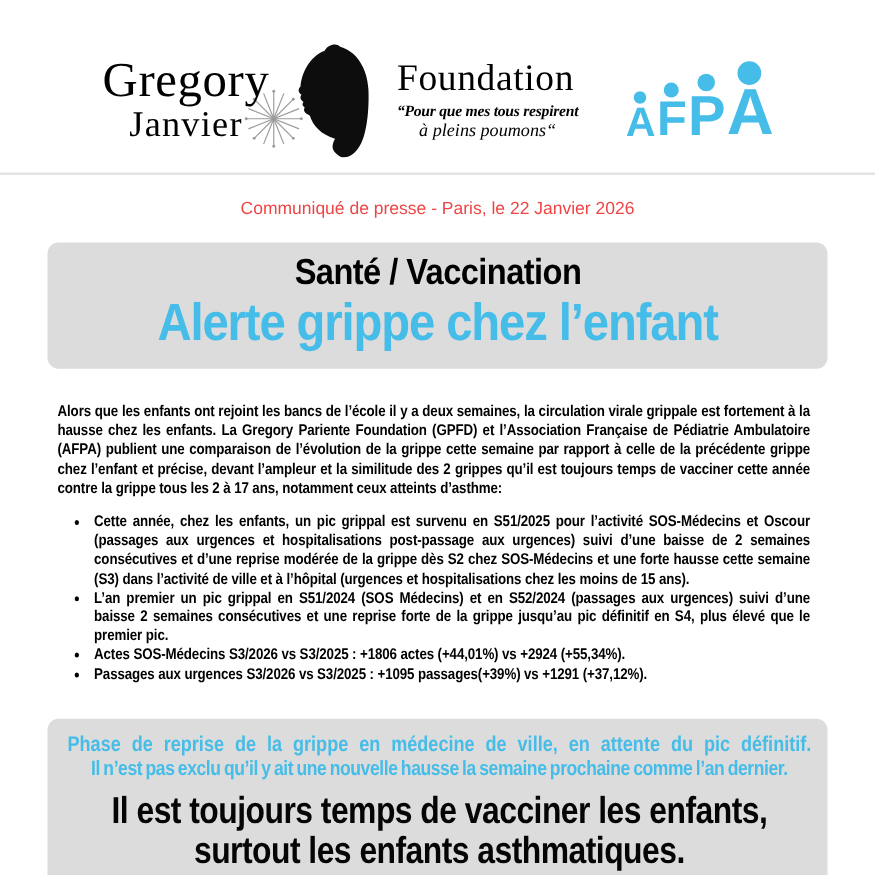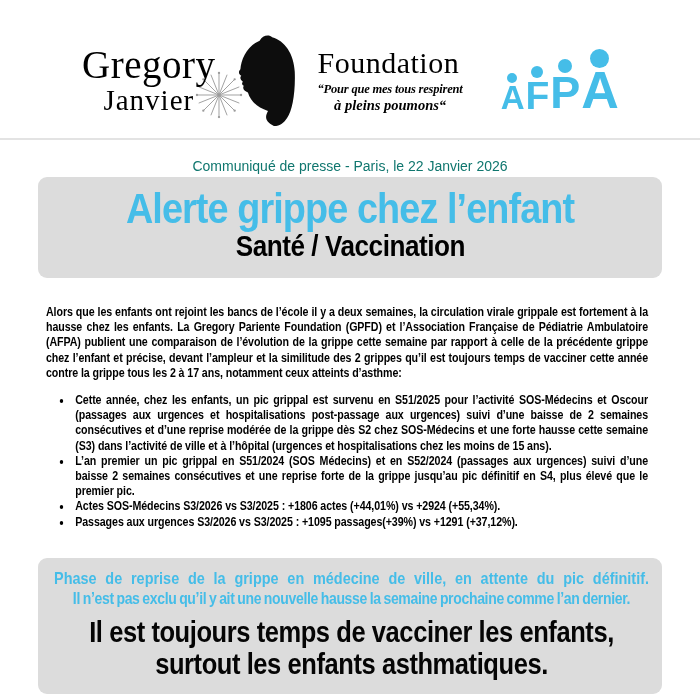--- a/index.html
+++ b/index.html
@@ -11,40 +11,40 @@
   .gpf{display:flex;align-items:center;gap:2px;font-family:"Liberation Serif",serif;}
   .gpf-names{text-align:center;line-height:1;margin-right:-6px;position:relative;z-index:2;}
   .gpf-name1{font-size:39px;letter-spacing:0.5px;}
   .gpf-name2{font-size:29px;margin-top:2px;letter-spacing:1px;}
   .gpf-art{position:relative;width:86px;height:92px;flex:none;}
   .gpf-burst{position:absolute;left:-22px;bottom:2px;width:58px;height:58px;z-index:1;}
   .gpf-head{position:absolute;right:0;top:0;height:92px;z-index:0;}
   .gpf-right{line-height:1;margin-left:18px;}
   .gpf-foundation{font-size:30px;letter-spacing:0.5px;}
   .gpf-tag1{font-size:12.5px;font-style:italic;font-weight:700;margin-top:5px;letter-spacing:-0.2px;}
-  .gpf-tag2{font-size:14.5px;font-style:italic;font-weight:700;text-align:center;margin-top:2px;}
+  .gpf-tag2{font-size:14.5px;font-style:italic;font-weight:400;text-align:center;margin-top:2px;}
   .afpa{display:flex;flex-direction:column;align-items:flex-start;}
   .afpa-letters{display:flex;align-items:flex-end;gap:2px;line-height:0.8;}
   .afpa-col{display:flex;flex-direction:column;align-items:center;}
   .afpa-dot{background:#45bde8;border-radius:50%;margin-bottom:2px;}
   .afpa-col:nth-child(1) .afpa-dot{width:10px;height:10px;}
   .afpa-col:nth-child(2) .afpa-dot{width:12px;height:12px;}
   .afpa-col:nth-child(3) .afpa-dot{width:14px;height:14px;}
   .afpa-col:nth-child(4) .afpa-dot{width:19px;height:19px;}
   .afpa-letter{color:#45bde8;font-weight:900;letter-spacing:-1px;}
   .afpa-col:nth-child(1) .afpa-letter{font-size:33px;}
   .afpa-col:nth-child(2) .afpa-letter{font-size:39px;}
   .afpa-col:nth-child(3) .afpa-letter{font-size:45px;}
   .afpa-col:nth-child(4) .afpa-letter{font-size:52px;}
   .afpa-org{margin-top:8px;font-size:9.5px;font-weight:700;color:#3c3c3c;letter-spacing:2.1px;line-height:1.55;white-space:nowrap;}
 
   .divider{height:2px;background:#e3e3e3;margin-top:2px;}
 
   
-  .dateline{text-align:center;font-size:14px;color:#0f766e;padding:18px 0 3px;}
+  .dateline{text-align:center;font-size:14px;color:#ef4444;padding:18px 0 20px;}
 
   
   .graybox{margin:0 38px;background:#dcdcdc;border-radius:9px;}
   .headline-box{padding:9px 0 15px;text-align:center;}
   .kicker{font-size:29px;font-weight:800;letter-spacing:-0.5px;display:inline-block;transform:scaleX(0.9);line-height:1.1;}
   .title{font-size:42px;font-weight:900;color:#45bde8;letter-spacing:-1px;display:inline-block;transform:scaleX(0.9);line-height:1.05;margin-top:1px;}
 
   
   .body-wrap{margin:27px 0 0 46px;}
   .cx-body{width:700px;transform:scaleX(0.86);transform-origin:left top;}
@@ -133,22 +133,22 @@
         </div>
       </div>
     </div>
   </div>
 
   <div class="divider"></div>
 
   <div class="dateline">Communiqué de presse - Paris, le 22 Janvier 2026</div>
 
   <div class="graybox headline-box">
+    <div><span class="kicker">Santé / Vaccination</span></div>
     <div><span class="title">Alerte grippe chez l’enfant</span></div>
-    <div><span class="kicker">Santé / Vaccination</span></div>
   </div>
 
   <div class="body-wrap">
     <div class="cx-body">
       <p class="intro">Alors que les enfants ont rejoint les bancs de l’école il y a deux semaines, la circulation virale grippale est fortement à la hausse chez les enfants. La Gregory Pariente Foundation (GPFD) et l’Association Française de Pédiatrie Ambulatoire (AFPA) publient une comparaison de l’évolution de la grippe cette semaine par rapport à celle de la précédente grippe chez l’enfant et précise, devant l’ampleur et la similitude des 2 grippes qu’il est toujours temps de vacciner cette année contre la grippe tous les 2 à 17 ans, notamment ceux atteints d’asthme:</p>
       <ul class="bullets">
         <li>Cette année, chez les enfants, un pic grippal est survenu en S51/2025 pour l’activité SOS-Médecins et Oscour (passages aux urgences et hospitalisations post-passage aux urgences) suivi d’une baisse de 2 semaines consécutives et d’une reprise modérée de la grippe dès S2 chez SOS-Médecins et une forte hausse cette semaine (S3) dans l’activité de ville et à l’hôpital (urgences et hospitalisations chez les moins de 15 ans).</li>
         <li>L’an premier un pic grippal en S51/2024 (SOS Médecins) et en S52/2024 (passages aux urgences) suivi d’une baisse 2 semaines consécutives et une reprise forte de la grippe jusqu’au pic définitif en S4, plus élevé que le premier pic.</li>
         <li>Actes SOS-Médecins S3/2026 vs S3/2025 : +1806 actes (+44,01%) vs +2924 (+55,34%).</li>
         <li>Passages aux urgences S3/2026 vs S3/2025 : +1095 passages(+39%) vs +1291 (+37,12%).</li>

